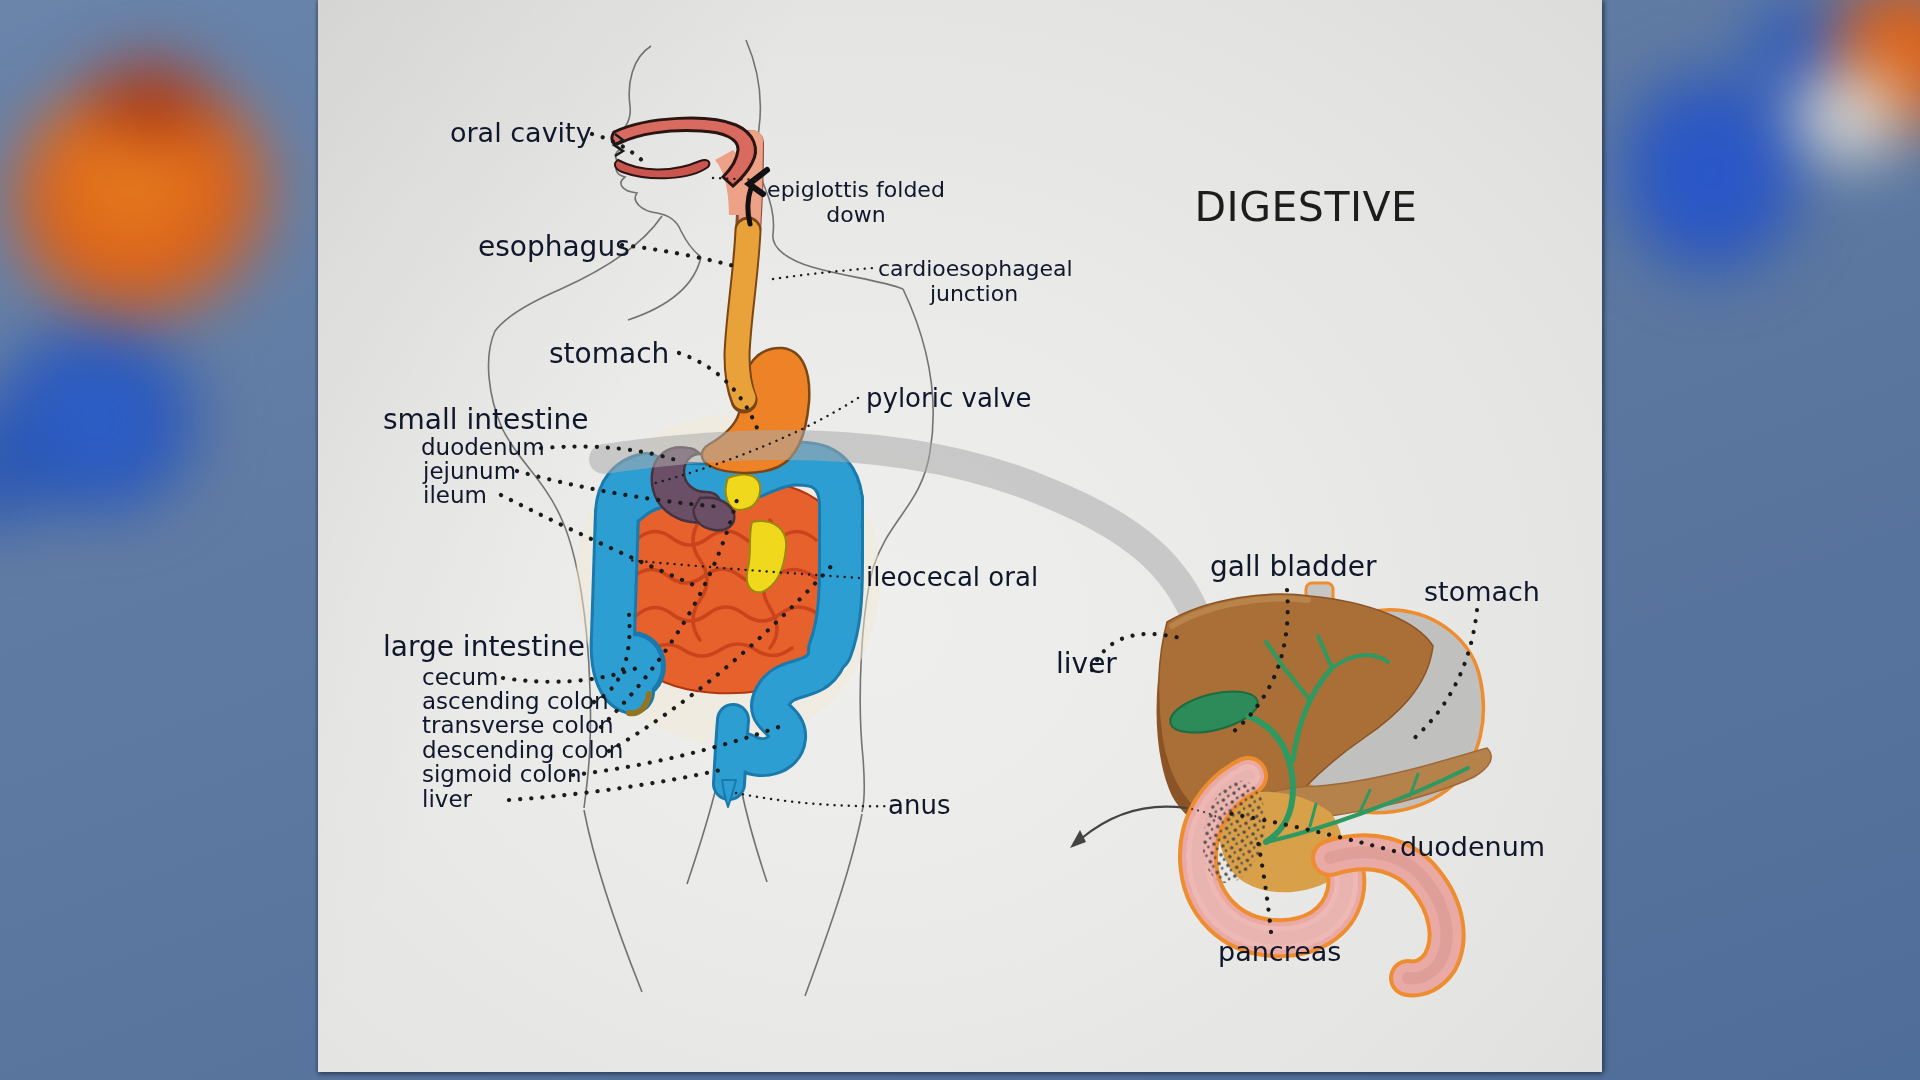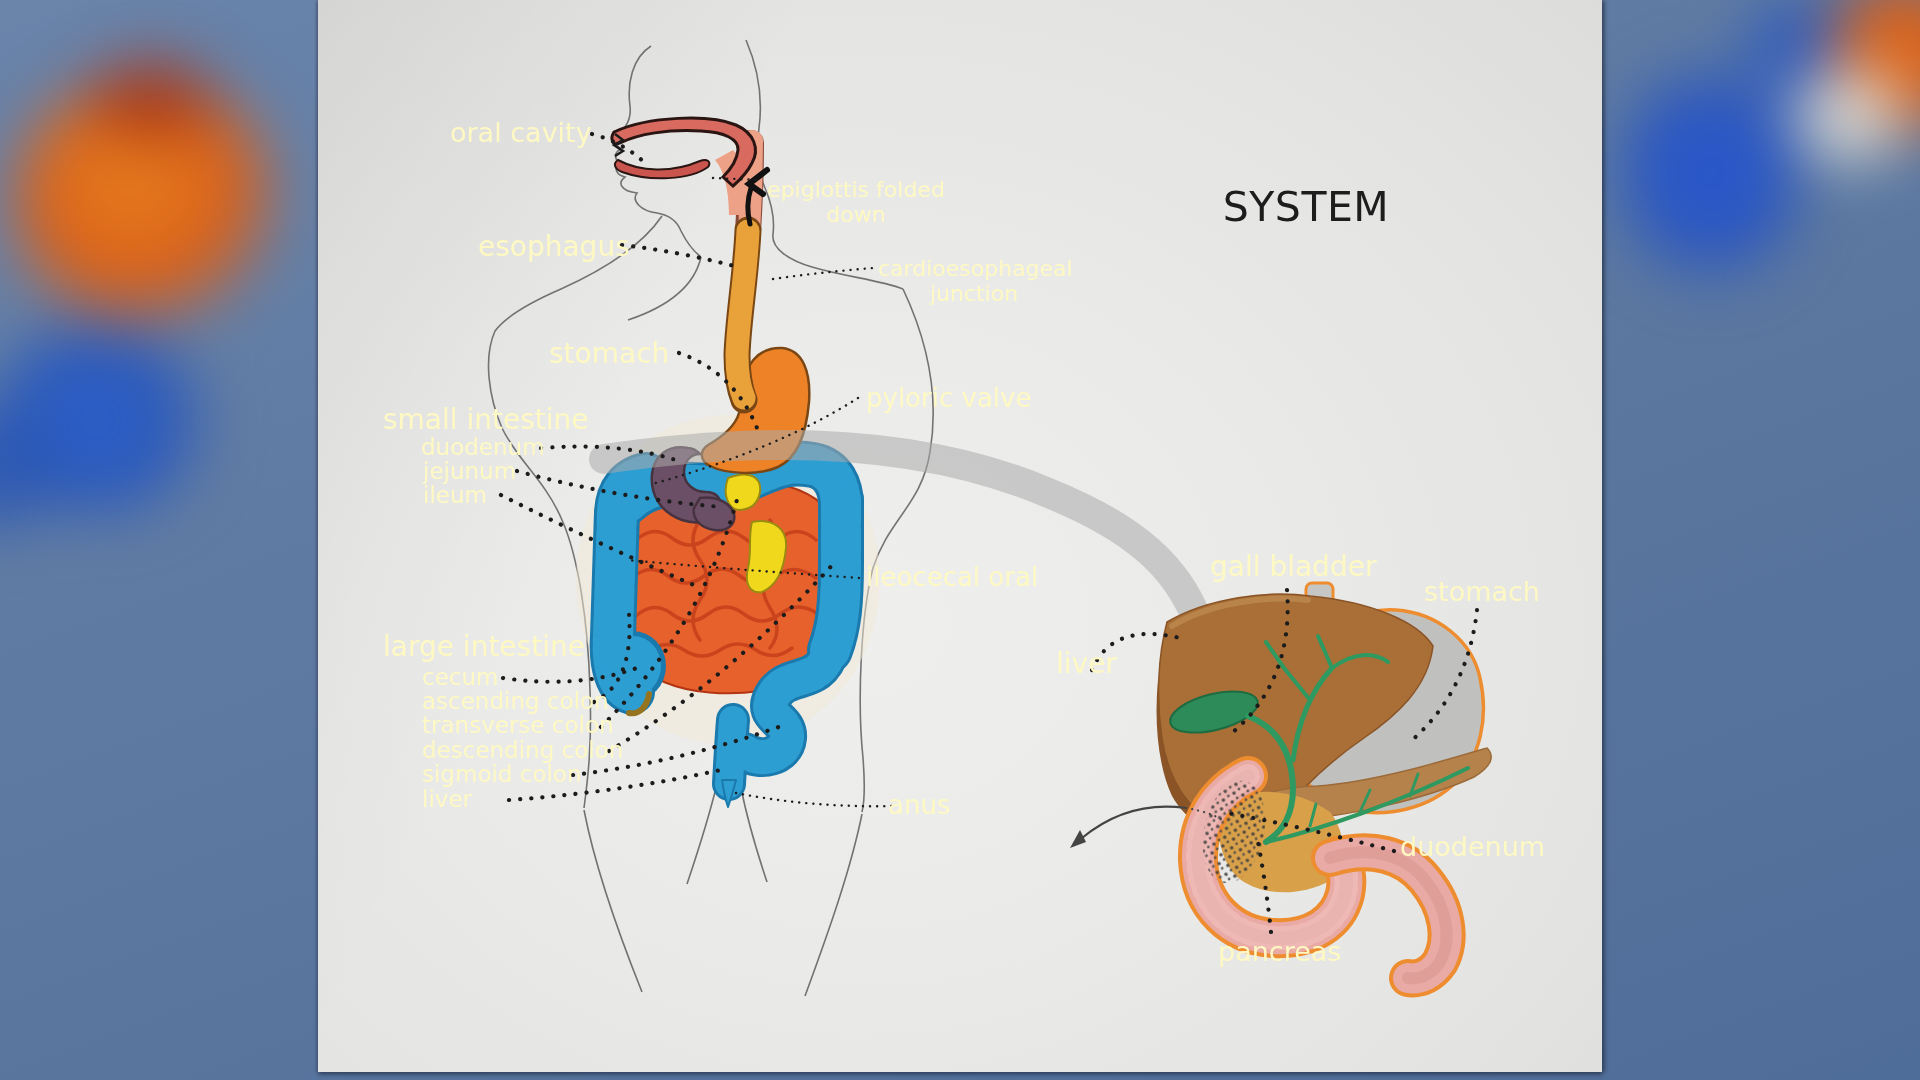--- a/index.html
+++ b/index.html
@@ -17,21 +17,21 @@
   .blob.blue-tr{left:1808px;top:62px;width:100px;height:90px;background:rgba(40,85,190,.85);}
   .blob.orange-r{left:1890px;top:30px;width:150px;height:170px;background:radial-gradient(circle,#e07020 0%,#d45a18 55%,rgba(190,70,20,0) 78%);}
   .blob.white-r{left:1855px;top:128px;width:110px;height:95px;background:rgba(225,222,215,.85);}
   
   #panel{position:absolute;left:318px;top:0;width:1284px;height:1072px;
     background:radial-gradient(ellipse at 42% 58%, #efefee 0%, #e9e9e8 45%, #e2e2e1 80%, #dcdcdb 100%);
     box-shadow:-2px 0 2px rgba(60,70,95,.35), 3px 0 4px rgba(30,40,60,.5), 0 3px 4px rgba(30,40,60,.45);}
   #panel:after{content:"";position:absolute;inset:0;background:linear-gradient(115deg,rgba(0,0,0,.05),rgba(0,0,0,0) 28%);pointer-events:none;}
   svg#art{position:absolute;left:0;top:0;width:1920px;height:1080px;}
   
-  .lbl{position:absolute;color:#fef9c3;white-space:nowrap;}
+  .lbl{position:absolute;color:#0f172a;white-space:nowrap;}
   .lbl.c{text-align:center;white-space:normal;}
   #title{position:absolute;left:1150px;top:184px;width:312px;text-align:center;
     font-size:41px;line-height:47px;color:#1d1d1d;letter-spacing:.5px;}
 </style>
 </head>
 <body>
 
 <div id="stage">
 
   <div id="backdrop">
@@ -188,21 +188,21 @@
         <path d="M1394,851 Q1300,826 1222,812"></path>
         <path d="M1271,932 Q1266,884 1258,842"></path>
       </g>
       <path stroke="#444" stroke-width="2.2" d="M1082,838 Q1128,800 1186,808"></path>
       <path stroke="#444" stroke-width="2.2" stroke-dasharray="0.1 6" d="M1186,808 Q1210,812 1222,820"></path>
       <polygon points="1086,842 1070,848 1080,830" fill="#444" stroke="none"></polygon>
     </g>
   </svg>
 
   <div id="title">
-    <div>SYSTEM</div>
+    <div>DIGESTIVE</div>
   </div>
 
   <div class="lbl" style="left:450px;top:117px;font-size:27px">oral cavity</div>
   <div class="lbl c" style="left:765px;top:177px;width:182px;font-size:22px;line-height:25px">
     <div>epiglottis folded</div>
     <div>down</div>
   </div>
   <div class="lbl" style="left:478px;top:230px;font-size:28px">esophagus</div>
   <div class="lbl c" style="left:878px;top:256px;width:192px;font-size:22px;line-height:25px">
     <div>cardioesophageal</div>

